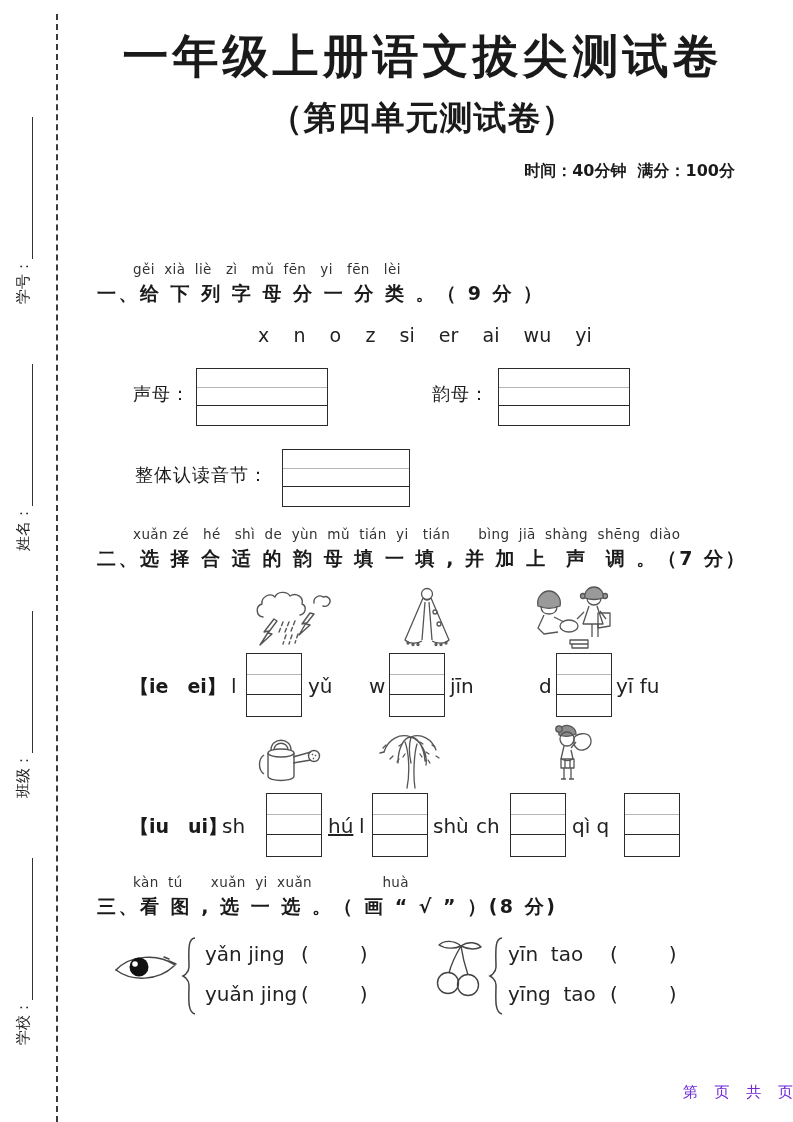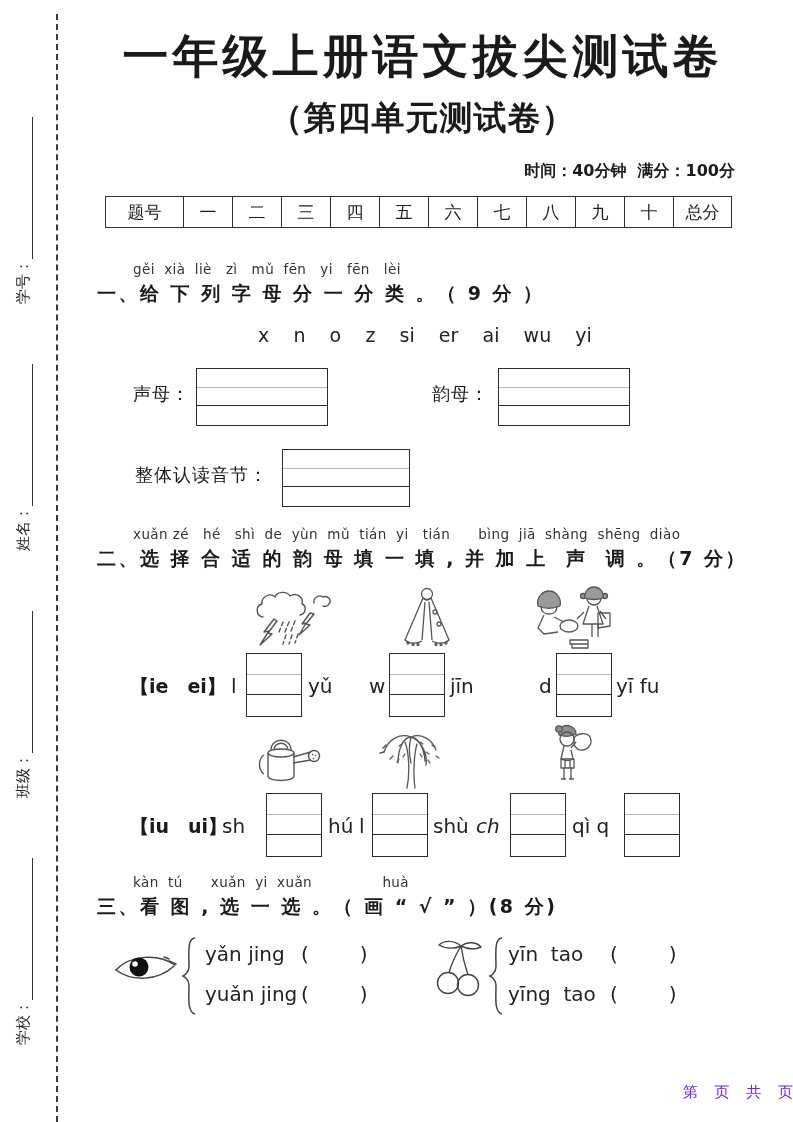--- a/index.html
+++ b/index.html
@@ -77,34 +77,20 @@
     <col style="width:49px">
       <col style="width:49px">
       <col style="width:49px">
       <col style="width:49px">
     <col style="width:49px">
       <col style="width:49px">
       <col style="width:49px">
       <col style="width:58px">
   </colgroup>
   <tbody>
-      <tr>
-    <td>题号</td>
-    <td>一</td>
-    <td>二</td>
-    <td>三</td>
-    <td>四</td>
-    <td>五</td>
-    <td>六</td>
-    <td>七</td>
-    <td>八</td>
-    <td>九</td>
-    <td>十</td>
-    <td>总分</td>
-  </tr>
 </tbody>
   </table>
 
 <div class="py" style="top:261px;left:133px;">gěi  xià  liè   zì   mǔ  fēn   yi   fēn   lèi</div>
 <div class="qtitle" style="top:281px;left:97px;">一、给 下 列 字 母 分 一 分 类 。（ 9 分 ）</div>
 <div class="letters">x    n    o    z    si    er    ai    wu    yi</div>
 
 <div class="kai-label" style="top:382px;left:133px;">声母：</div>
 <div class="grid-box gb-wide" style="top:368px;left:196px;"></div>
 <div class="kai-label" style="top:382px;left:432px;">韵母：</div>
@@ -203,25 +189,25 @@
     <path d="M11 37h13v9H11z"></path>
       <path d="M15 37v9M20 37v9"></path>
     <path d="M14 46v11M21 46v11"></path>
     <path d="M11 57h5M19 57h5"></path>
   </svg>
 </div>
 
 <div class="bracket" style="top:814px;left:130px;">【iu　ui】</div>
 <span class="fill-text" style="top:814px;left:222px;">sh</span>
 <div class="grid-box gb-small" style="top:793px;left:266px;"></div>
-<span class="fill-text" style="top:814px;left:328px;">hú</span>
+<span class="fill-text" style="top:814px;left:328px;text-decoration:underline;">hú</span>
 <span class="fill-text" style="top:814px;left:359px;">l</span>
 <div class="grid-box gb-small" style="top:793px;left:372px;"></div>
 <span class="fill-text" style="top:814px;left:433px;">shù</span>
-<span class="fill-text" style="top:814px;left:476px;font-style:italic;">ch</span>
+<span class="fill-text" style="top:814px;left:476px;">ch</span>
 <div class="grid-box gb-small" style="top:793px;left:510px;"></div>
 <span class="fill-text" style="top:814px;left:572px;">qì q</span>
 <div class="grid-box gb-small" style="top:793px;left:624px;"></div>
 
 <div class="py" style="top:874px;left:133px;">kàn  tú      xuǎn  yi  xuǎn               huà</div>
 <div class="qtitle" style="top:894px;left:97px;">三、看 图 , 选 一 选 。（ 画 “ √ ” ）(8 分)</div>
 
 <div class="art" style="top:952px;left:114px;">
   <svg width="64" height="34" viewBox="0 0 64 34">
     <g fill="none" stroke="#444" stroke-width="1.5" stroke-linecap="round">

